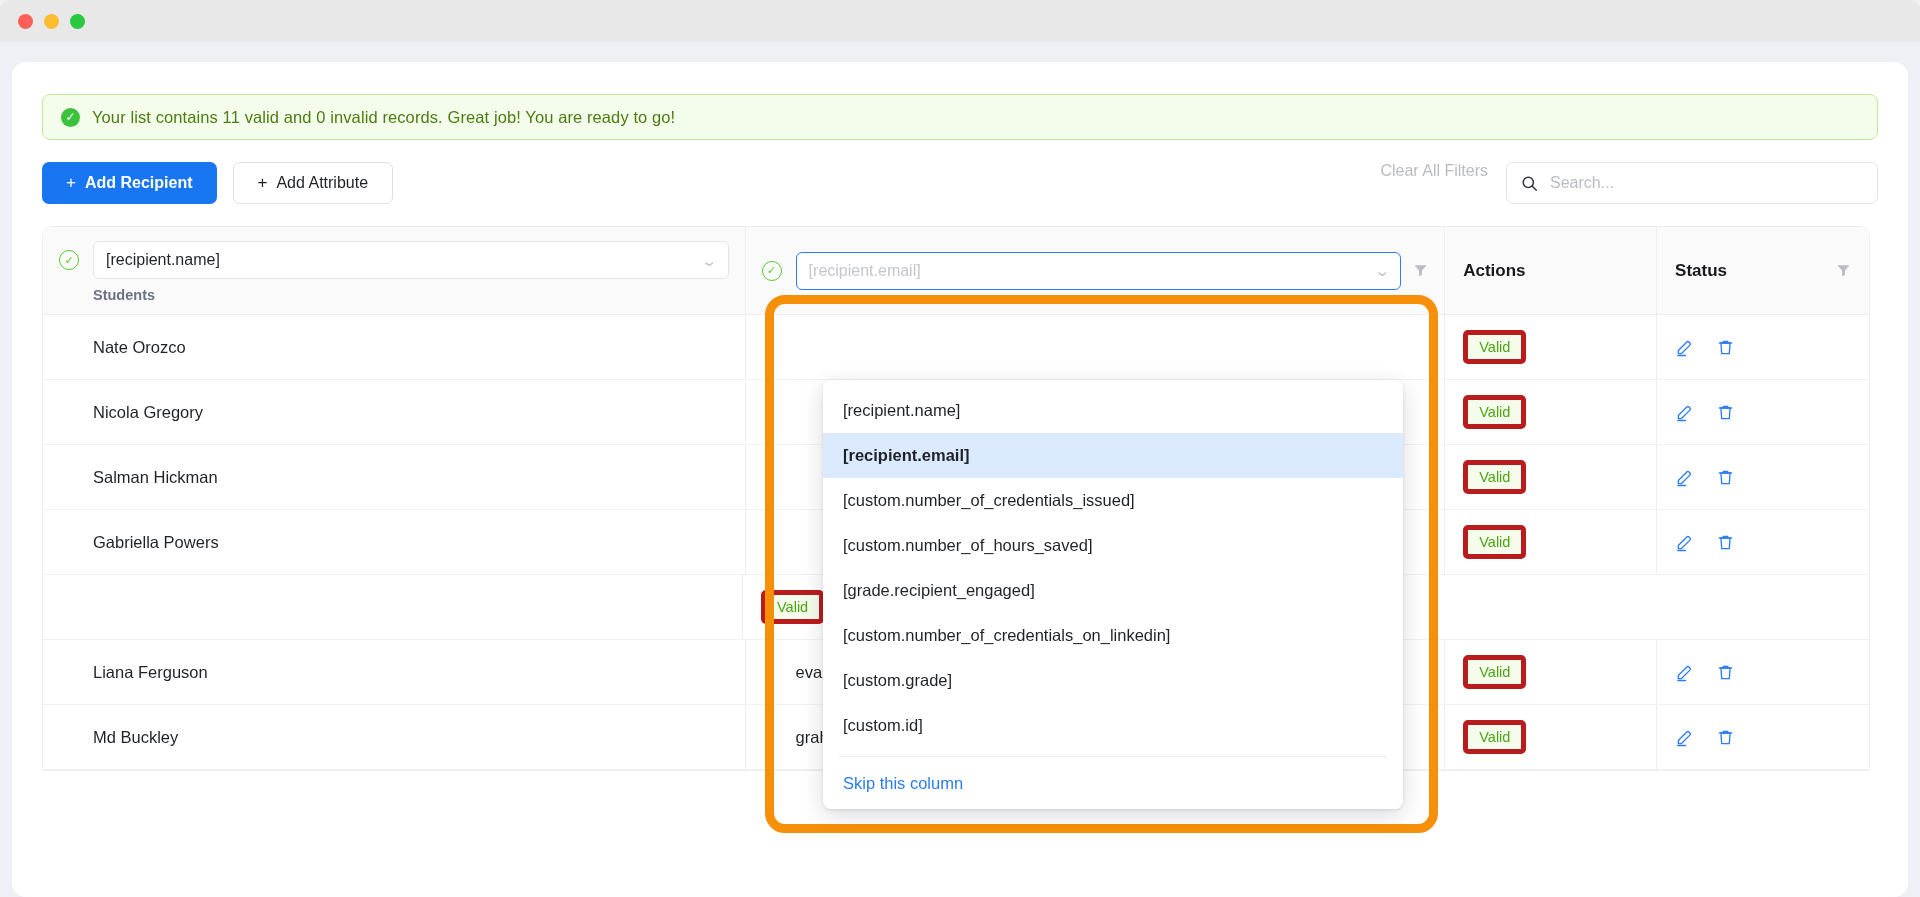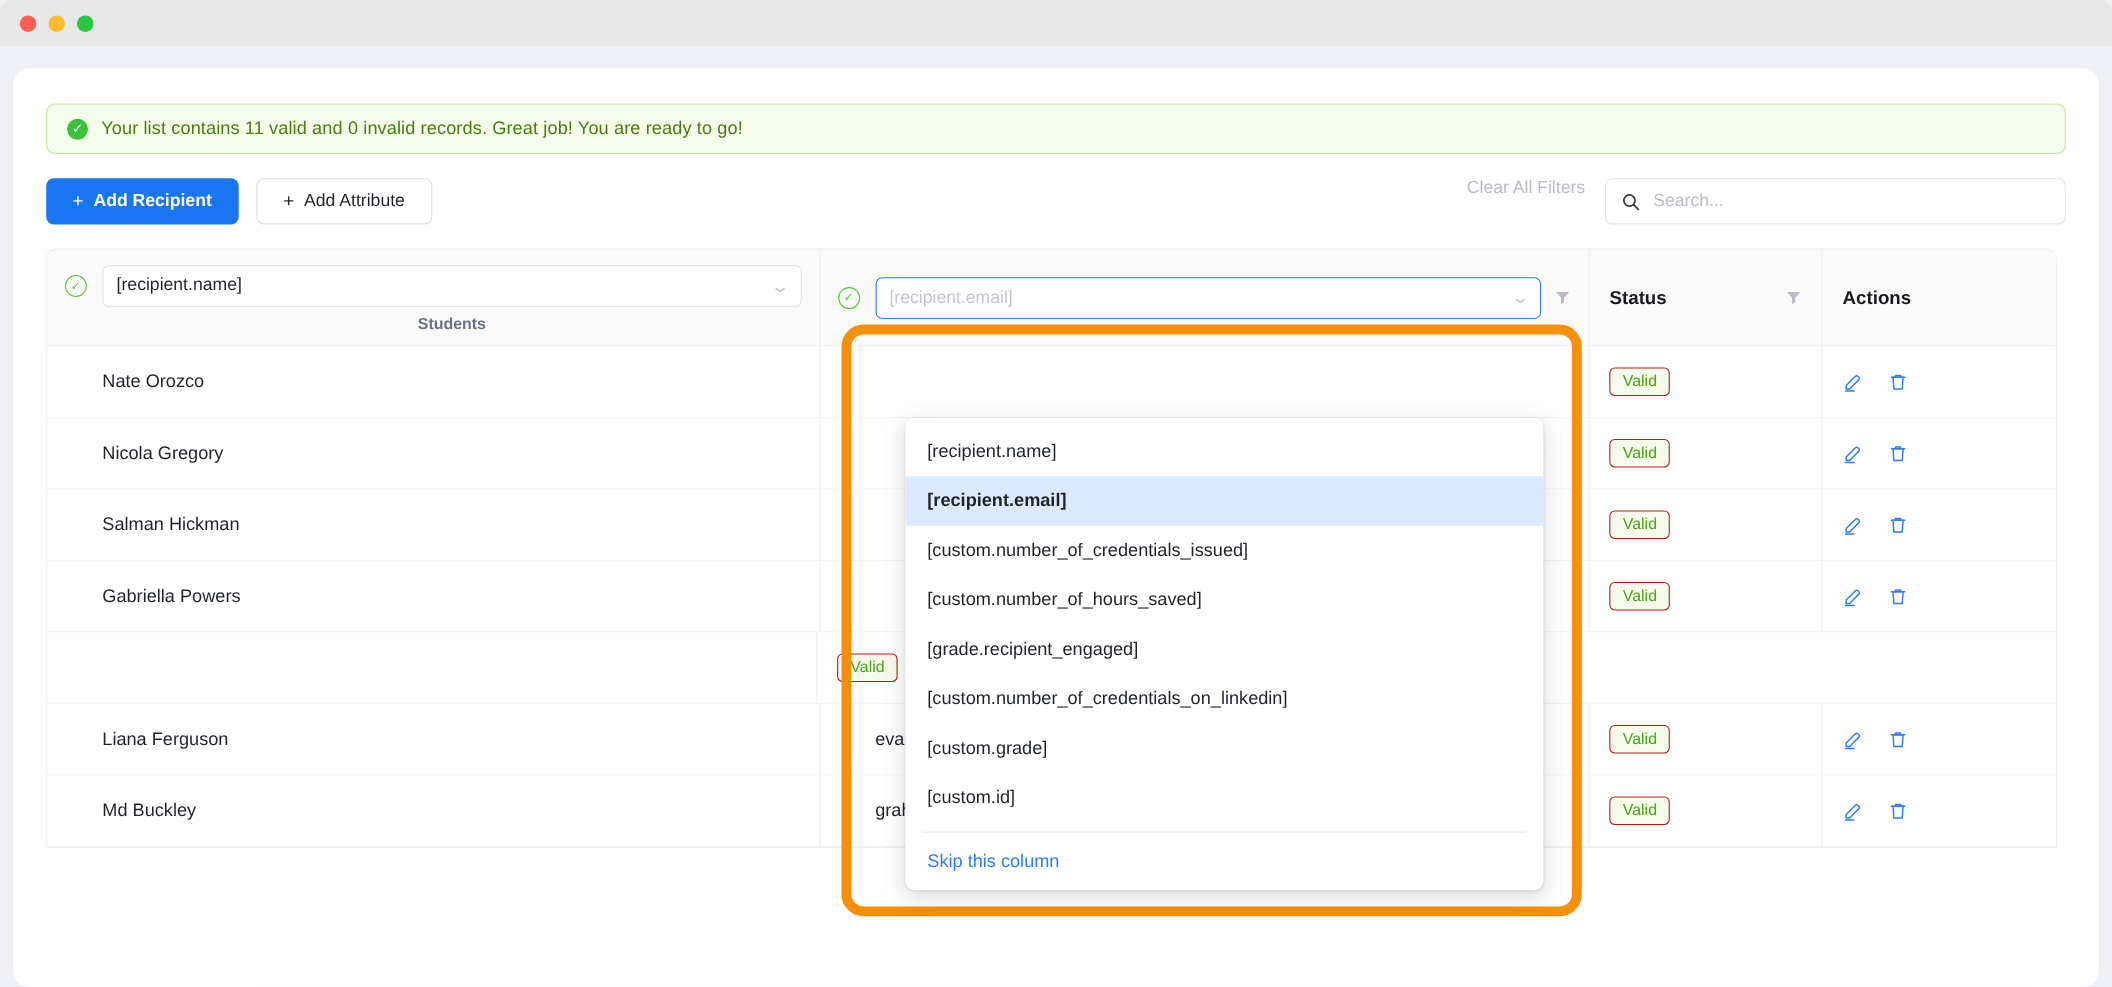--- a/index.html
+++ b/index.html
@@ -100,21 +100,21 @@
     display: flex;
     gap: 18px;
   }
   #clear-all-filters-button {
     font-size: 16px;
     color: #b9bcc4;
     cursor: pointer;
     user-select: none;
   }
   #search-box {
-    width: 419px; height: 42px;
+    width: 372px; height: 42px;
     border: 1px solid #e2e5ea;
     border-radius: 7px;
     background: #fff;
     display: flex; align-items: center;
     padding: 0 14px; gap: 12px;
   }
   #search-input {
     border: none; outline: none;
     font-size: 16px; color: #1f2328;
     font-family: inherit;
@@ -182,40 +182,39 @@
   .chev {
     color: #c0c4cb; font-size: 15px; margin-left: 8px;
     transform: scaleX(1.4); line-height: 1;
   }
   .hdr-sub {
     margin-left: 34px;
     margin-top: 8px;
     font-size: 14.5px;
     color: #6b7280;
     font-weight: 600;
-    text-align: center;
   }
   .hdr-plain {
     padding: 0 18px;
     width: 100%;
     display: flex;
     align-items: center;
     font-size: 17px;
     font-weight: 700;
     color: #17191c;
   }
   .hdr-plain .hdr-label { flex: 1; }
   .funnel { flex: 0 0 auto; }
 
   .trow.body-row { height: 65px; border-bottom: 1px solid #f1f2f4; background: #fff; }
   .trow.body-row .tcell { padding: 0 18px; font-size: 16.5px; color: #1f2328; }
   .cell-name  { padding-left: 50px !important; }
   .cell-email { padding-left: 50px !important; }
   .status-pill {
-    border: 1px solid #b91c1c;
+    border: 5px solid #b91c1c;
     background: #f5fcec;
     color: #4ba514;
     border-radius: 5px;
     font-size: 14.5px;
     padding: 5px 11px;
     line-height: 1;
   }
   .actions-cell { gap: 22px; }
   .act-icon { color: #2b7df2; cursor: pointer; display: inline-flex; }
 
@@ -326,32 +325,32 @@
                 <span class="sel-value">[recipient.email]</span>
                 <span class="chev">⌄</span>
               </div>
             </div>
             <svg width="15" height="15" viewBox="0 0 16 16" style="margin-left:12px">
               <path d="M1.5 2.5h13l-5 5.6v4.4l-3 1.8V8.1z" fill="#b9bcc4"></path>
             </svg>
           </div>
         </div>
 
+        <div class="tcell col-actions">
+          <div class="hdr-plain">
+            <span class="hdr-label">Actions</span>
+          </div>
+        </div>
+
         <div class="tcell col-status">
           <div class="hdr-plain">
             <span class="hdr-label">Status</span>
             <svg class="funnel" width="15" height="15" viewBox="0 0 16 16">
               <path d="M1.5 2.5h13l-5 5.6v4.4l-3 1.8V8.1z" fill="#b9bcc4"></path>
             </svg>
-          </div>
-        </div>
-
-        <div class="tcell col-actions">
-          <div class="hdr-plain">
-            <span class="hdr-label">Actions</span>
           </div>
         </div>
       </div>
 
       <div id="table-body">
           <div class="trow body-row">
             <div class="tcell col-name cell-name">Nate Orozco</div>
             <div class="tcell col-email cell-email"></div>
             <div class="tcell col-status">
               <span class="status-pill">Valid</span>

